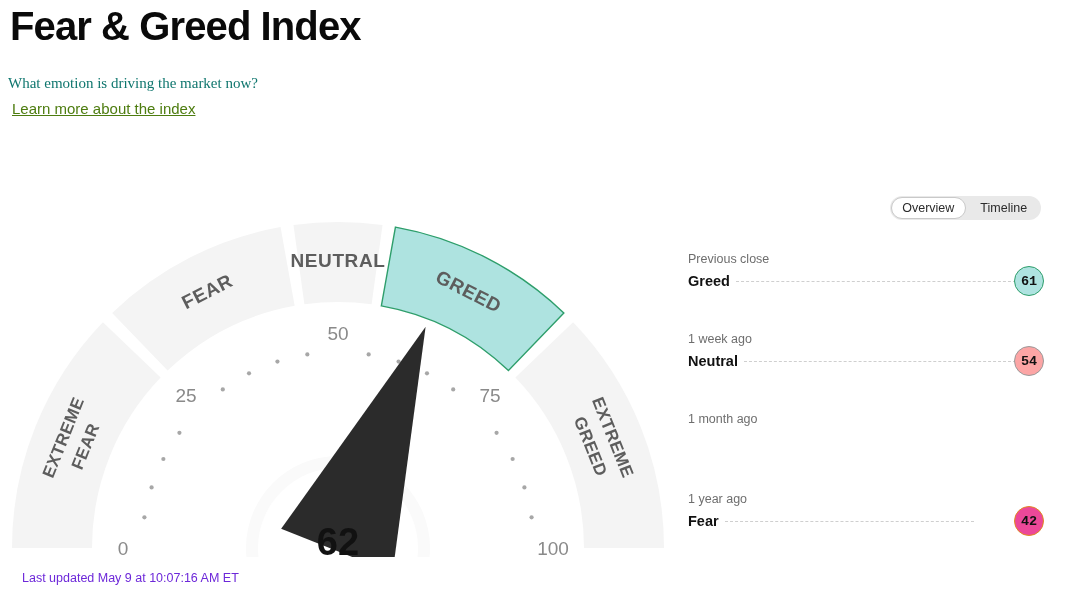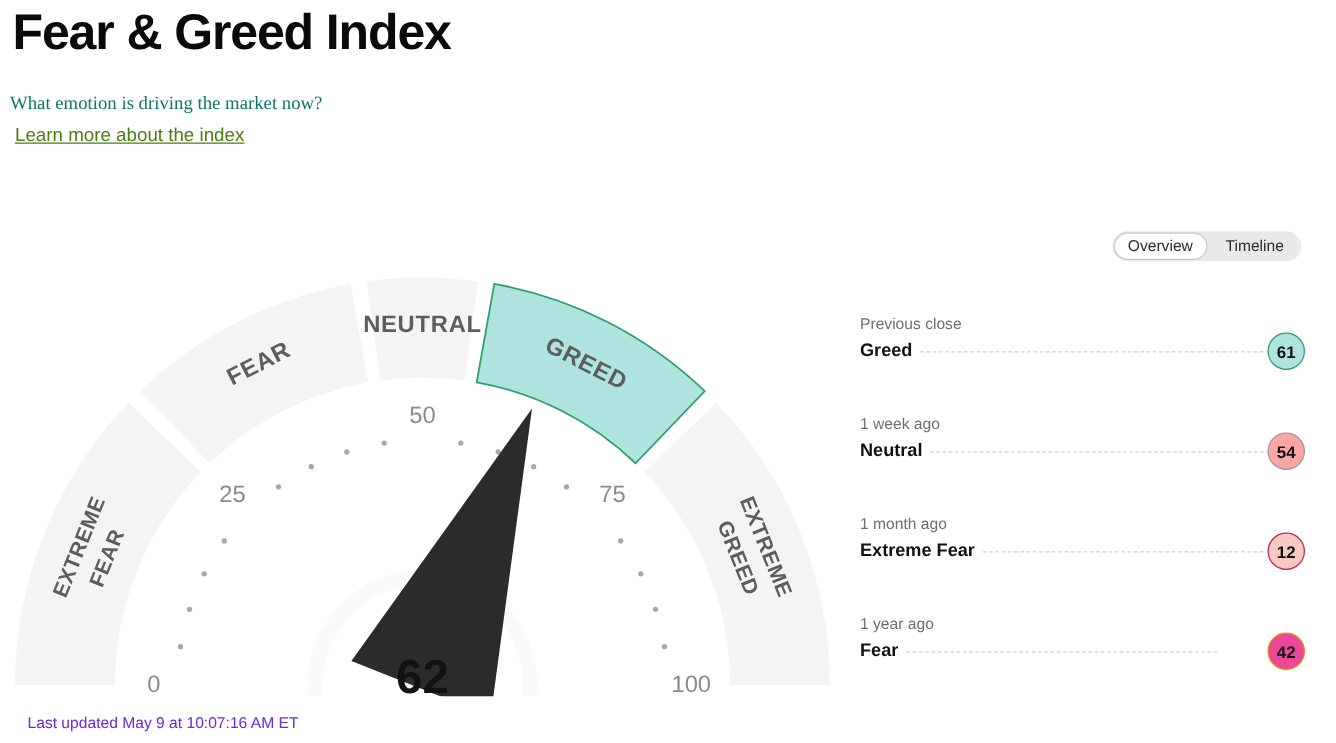--- a/index.html
+++ b/index.html
@@ -27,21 +27,21 @@
     font-size: 15px; color: #4d7c0f; text-decoration: underline;
     white-space: nowrap; cursor: pointer;
   }
   .last-updated {
     position: absolute; left: 22px; top: 571px;
     font-size: 12.5px; color: #6d28d9; white-space: nowrap;
   }
 
   
   .toggle {
-    position: absolute; left: 890px; top: 185px;
+    position: absolute; left: 890px; top: 196px;
     width: 151px; height: 24px;
     background: #e9e9e9; border-radius: 12px;
     display: flex; align-items: center; box-sizing: border-box;
   }
   .toggle-opt {
     flex: 1; height: 22px; margin: 1px;
     display: flex; align-items: center; justify-content: center;
     font-size: 12.5px; color: #2b2b2b; border-radius: 11px;
     cursor: pointer; box-sizing: border-box;
   }
@@ -78,21 +78,21 @@
     white-space: nowrap; background: #fff; padding-right: 6px; z-index: 2;
   }
   .leader {
     flex: 1; height: 1px; margin-top: 2px;
     border-top: 1px dashed #cfcfcf;
   }
   .badge {
     width: 30px; height: 30px; border-radius: 50%;
     display: flex; align-items: center; justify-content: center;
     font-size: 13.5px; font-weight: 700; color: #111;
-    box-sizing: border-box; margin-left: -2px; z-index: 2; flex: none;
+    box-sizing: border-box; margin-left: -2px; z-index: 2; flex: none; font-family: Liberation Mono, monospace;
   }
 </style>
 </head>
 <body>
 <div id="root">
 
 <div class="page-title">Fear &amp; Greed Index</div>
 <div class="subtitle">What emotion is driving the market now?</div>
 <a class="learn-link">Learn more about the index</a>
 
@@ -155,25 +155,20 @@
       <div class="row">
         <div class="row-label">1 week ago</div>
         <div class="row-main">
           <div class="row-value">Neutral</div>
           <div class="leader"></div>
           <div class="badge" style="background: #fca5a5; border: 1.6px solid rgb(154, 154, 154);">54</div>
         </div>
       </div>
       <div class="row">
         <div class="row-label">1 month ago</div>
-        <div class="row-main">
-          <div class="row-value">Extreme Fear</div>
-          <div class="leader"></div>
-          <div class="badge" style="background: rgb(246, 202, 194); border: 1.6px solid rgb(192, 39, 90);">12</div>
-        </div>
       </div>
       <div class="row">
         <div class="row-label">1 year ago</div>
         <div class="row-main">
           <div class="row-value">Fear</div>
           <div class="leader"></div>
           <div class="badge" style="background: #ec4899; border: 1.6px solid rgb(224, 138, 32); margin-left: 40px;">42</div>
         </div>
       </div>
     </div>

